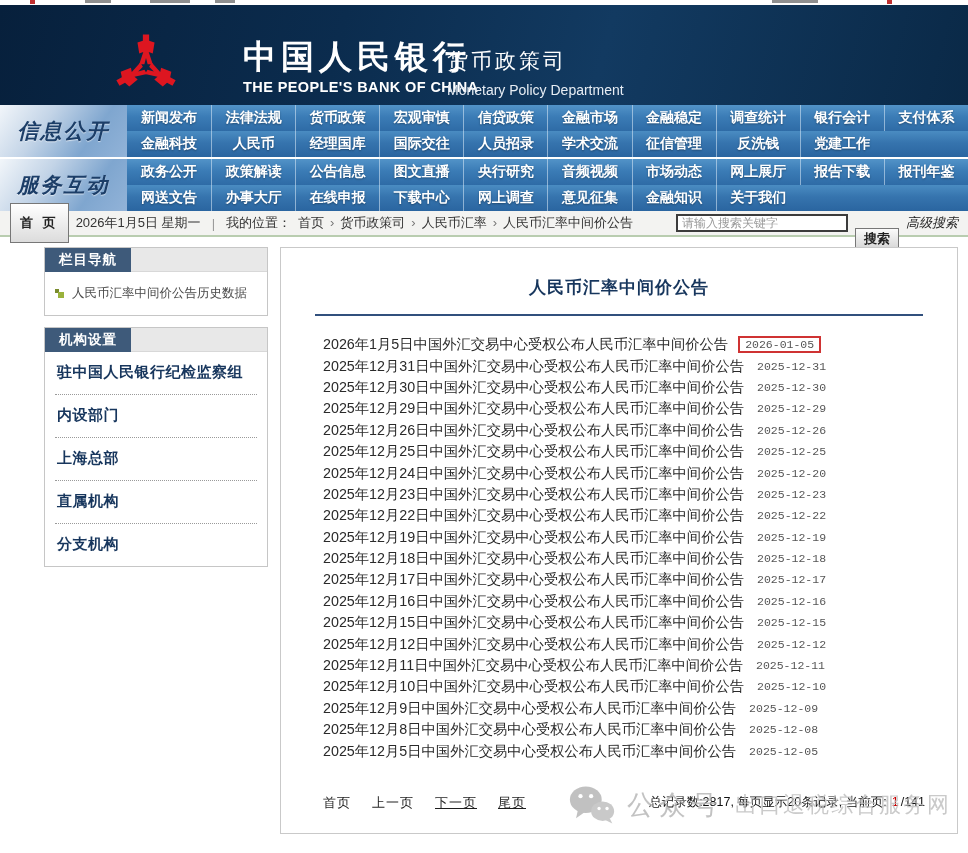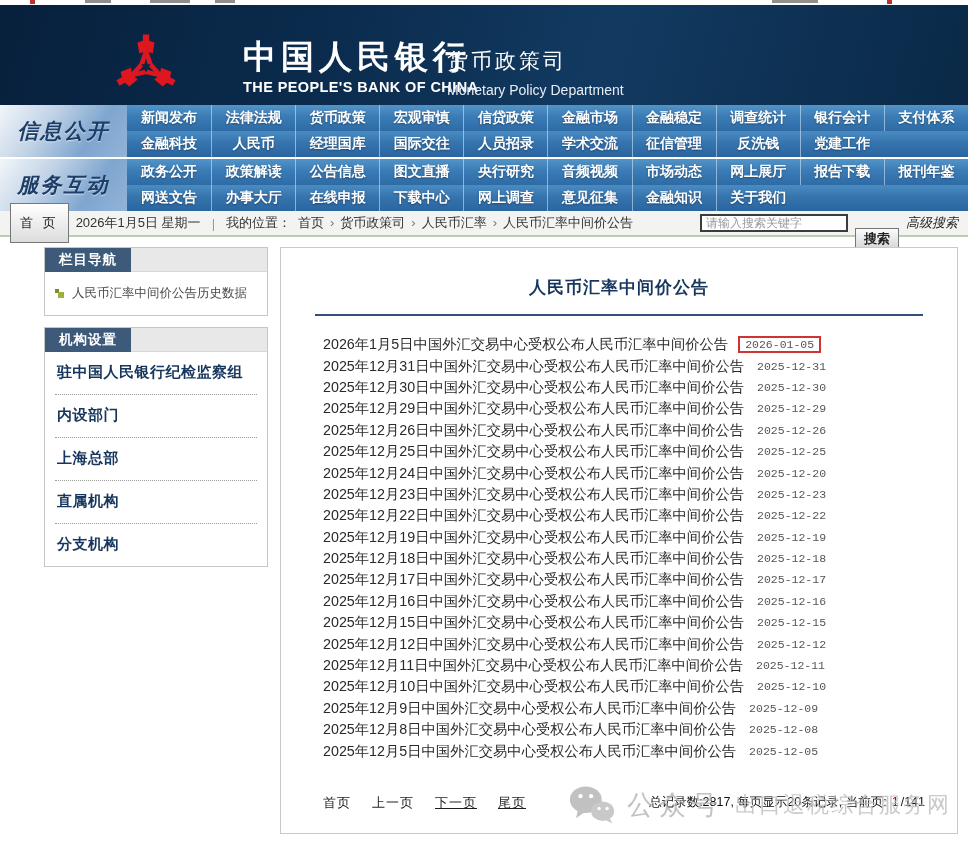--- a/index.html
+++ b/index.html
@@ -47,27 +47,27 @@
     text-shadow:0 1px 2px rgba(0,0,0,.35); white-space:nowrap;
   }
   .menu-cell + .menu-cell { border-left:1px solid rgba(220,235,248,.55); }
 
   
   .breadcrumb-bar {
     height:26px; background:#f3f3f1; border-bottom:2px solid #b9cdb0;
     display:flex; align-items:center; padding:0 10px; gap:7px;
     font-size:13px; color:#333;
   }
-  .home-btn { font:inherit; font-weight:normal; color:#222; letter-spacing:3px;
+  .home-btn { font:inherit; font-weight:bold; color:#222; letter-spacing:3px;
     background:linear-gradient(#ffffff,#dcdcdc); border:1px solid #777; padding:10px 9px; cursor:pointer; }
   .vsep { color:#999; margin:0 4px; }
   .crumb { cursor:pointer; }
   .crumb-sep { color:#777; margin:0 6px; }
   .spacer { flex:1; }
-  .search-input { width:148px; height:18px; border:2px solid #3c3c3c; font-size:12px; padding:0 4px; color:#333; background:#fff; }
+  .search-input { width:172px; height:18px; border:2px solid #3c3c3c; font-size:12px; padding:0 4px; color:#333; background:#fff; }
   .search-input::placeholder { color:#9a9a9a; }
   .search-btn { font:inherit; font-weight:bold; color:#222;
     background:linear-gradient(#fbfbfb,#d6d6d6); border:1px solid #777; padding:1px 8px; cursor:pointer;margin-top:32px; }
   .adv { cursor:pointer; color:#222;font-style:italic; }
 
   
   .body-wrap { display:flex; align-items:flex-start; gap:12px; padding:10px 10px 9px 8px; height:606px; }
   .sidebar { flex:0 0 224px;margin-left:36px; }
   .side-box { border:1px solid #c6c6c6; background:#fff; margin-bottom:11px; }
   .side-head { background:#e8e8e8; height:24px; border-bottom:1px solid #d8d8d8; }

